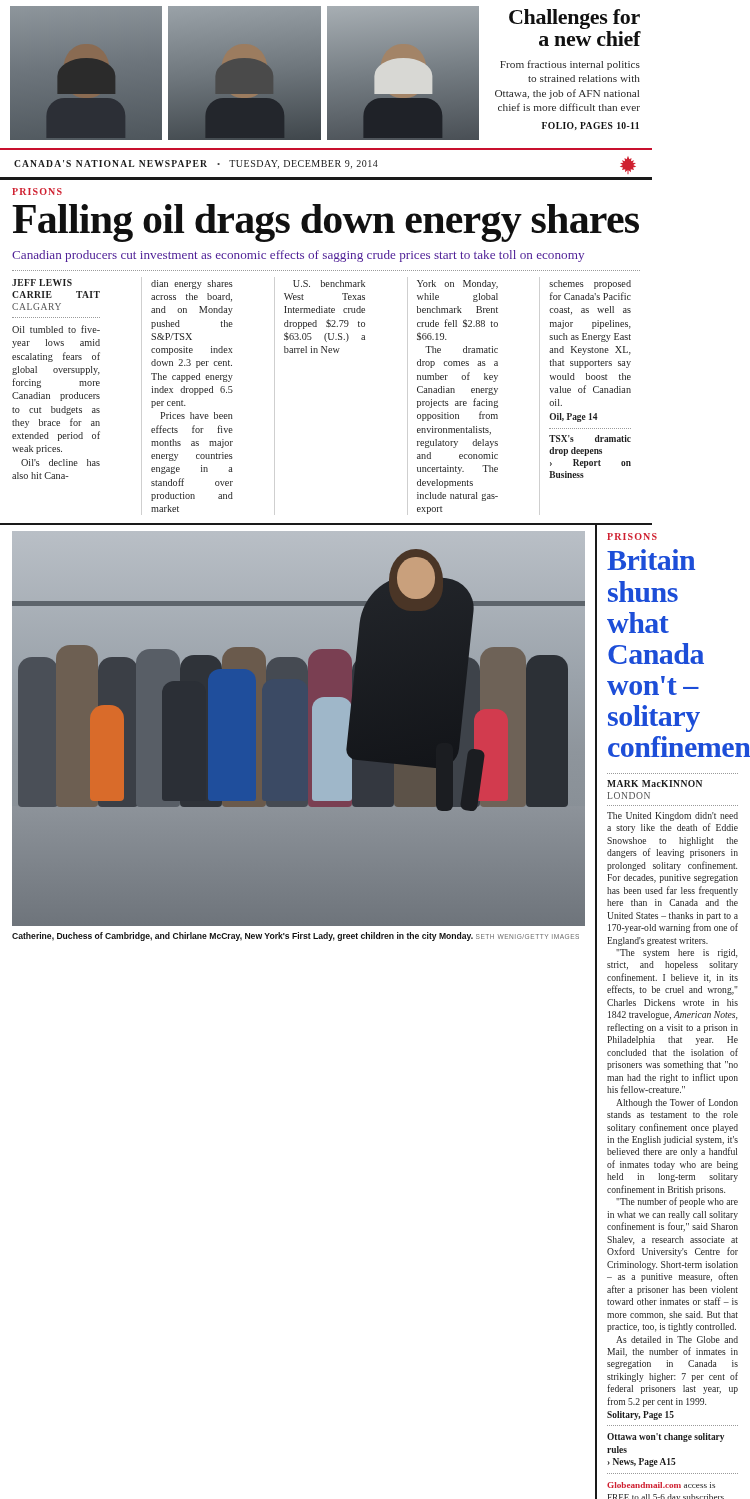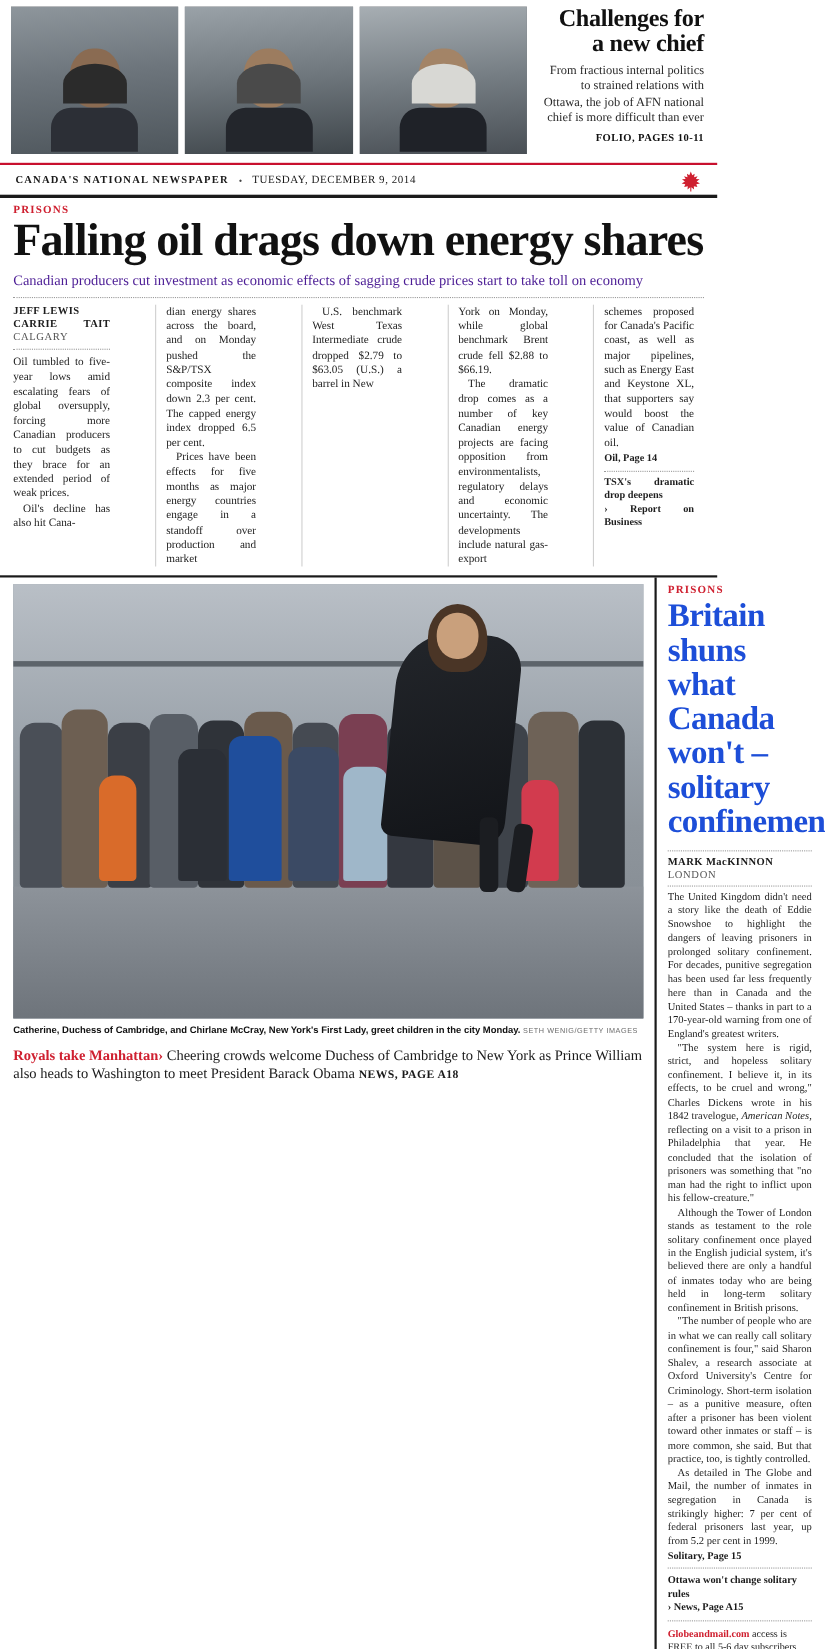--- a/index.html
+++ b/index.html
@@ -296,25 +296,20 @@
           <div class="duch-hair"></div>
           <div class="duch-head"></div>
           <div class="duch-leg"></div>
           <div class="duch-leg b"></div>
         </div>
       </div>
       <div class="caption">
         <span>Catherine, Duchess of Cambridge, and Chirlane McCray, New York's First Lady, greet children in the city Monday.</span>
         <span class="credit">SETH WENIG/GETTY IMAGES</span>
       </div>
-      <div class="teaser">
-        <span class="tz-label">Royals take Manhattan</span><span class="tz-arrow">›</span>
-        <span>Cheering crowds welcome Duchess of Cambridge to New York as Prince William also heads to Washington to meet President Barack Obama</span>
-        <span class="tz-ref">NEWS, PAGE A18</span>
-      </div>
     </div>
 
     <div class="rail">
       <div class="kicker">PRISONS</div>
       <h2>Britain shuns what Canada won't – solitary confinement</h2>
       <div class="rule-dot" style="margin:10px 0 4px"></div>
       <div class="byline">
         <span>MARK MacKINNON</span>
         <span class="city">LONDON</span>
       </div>

